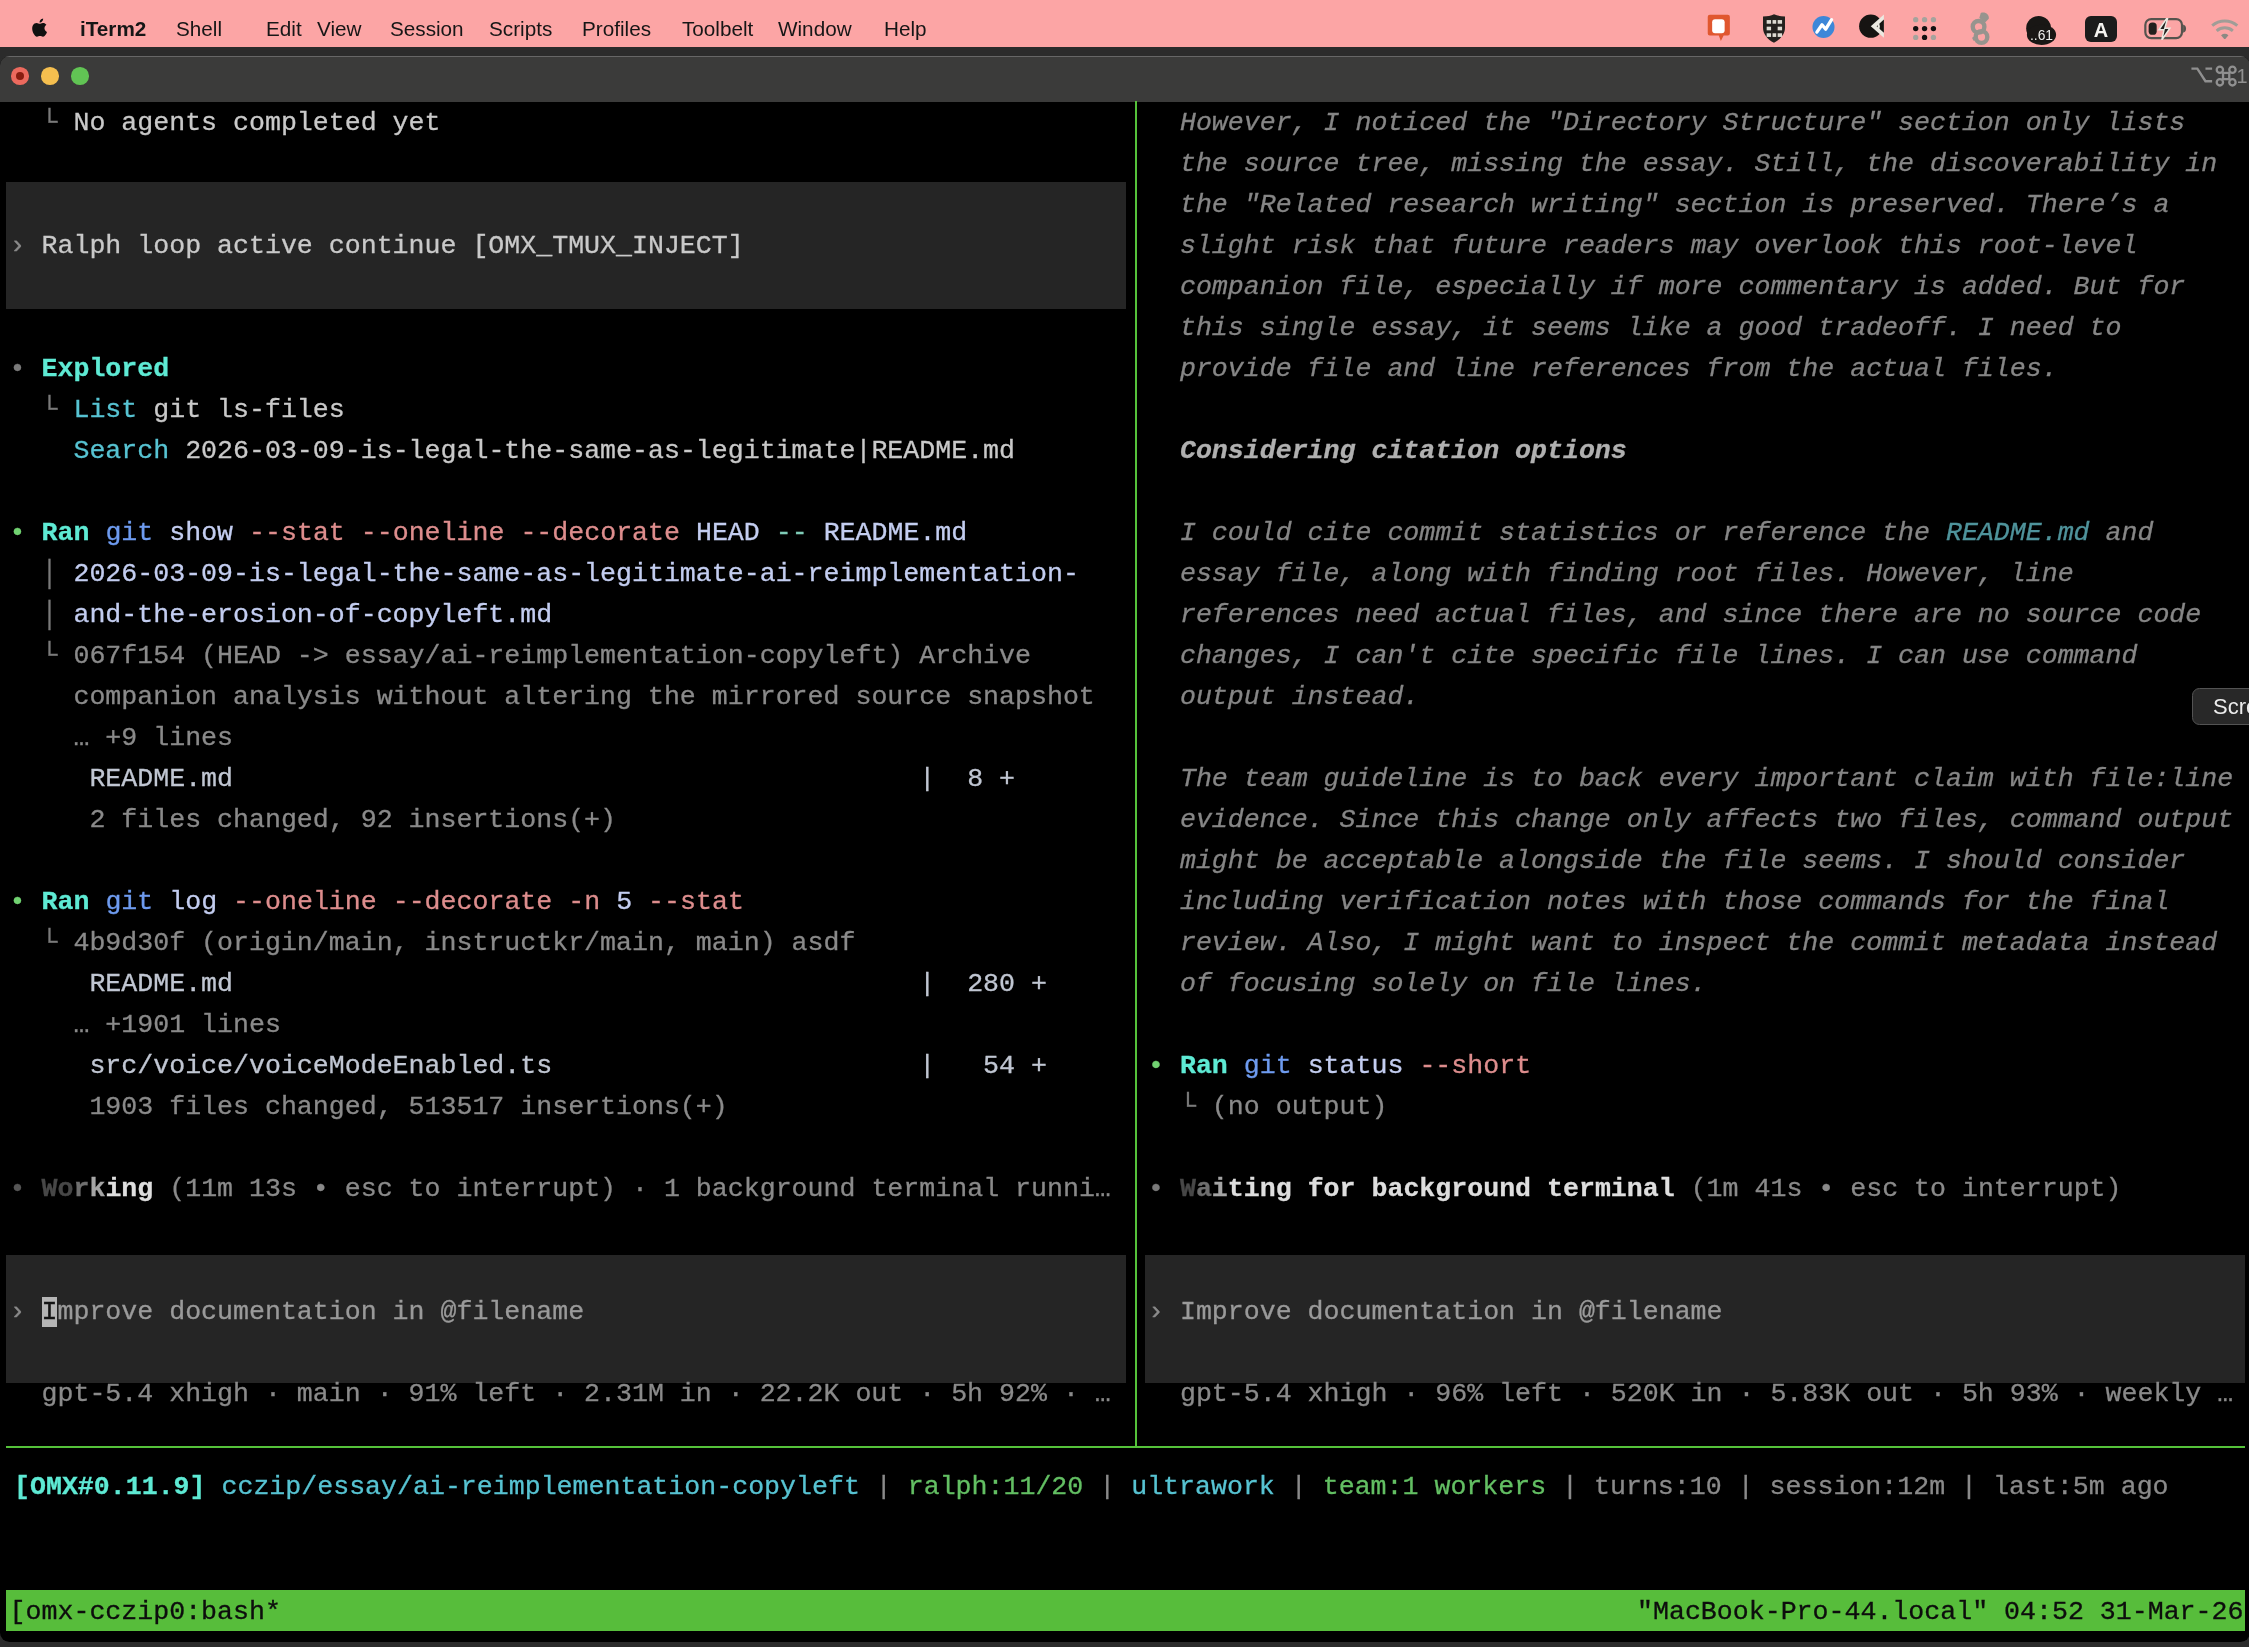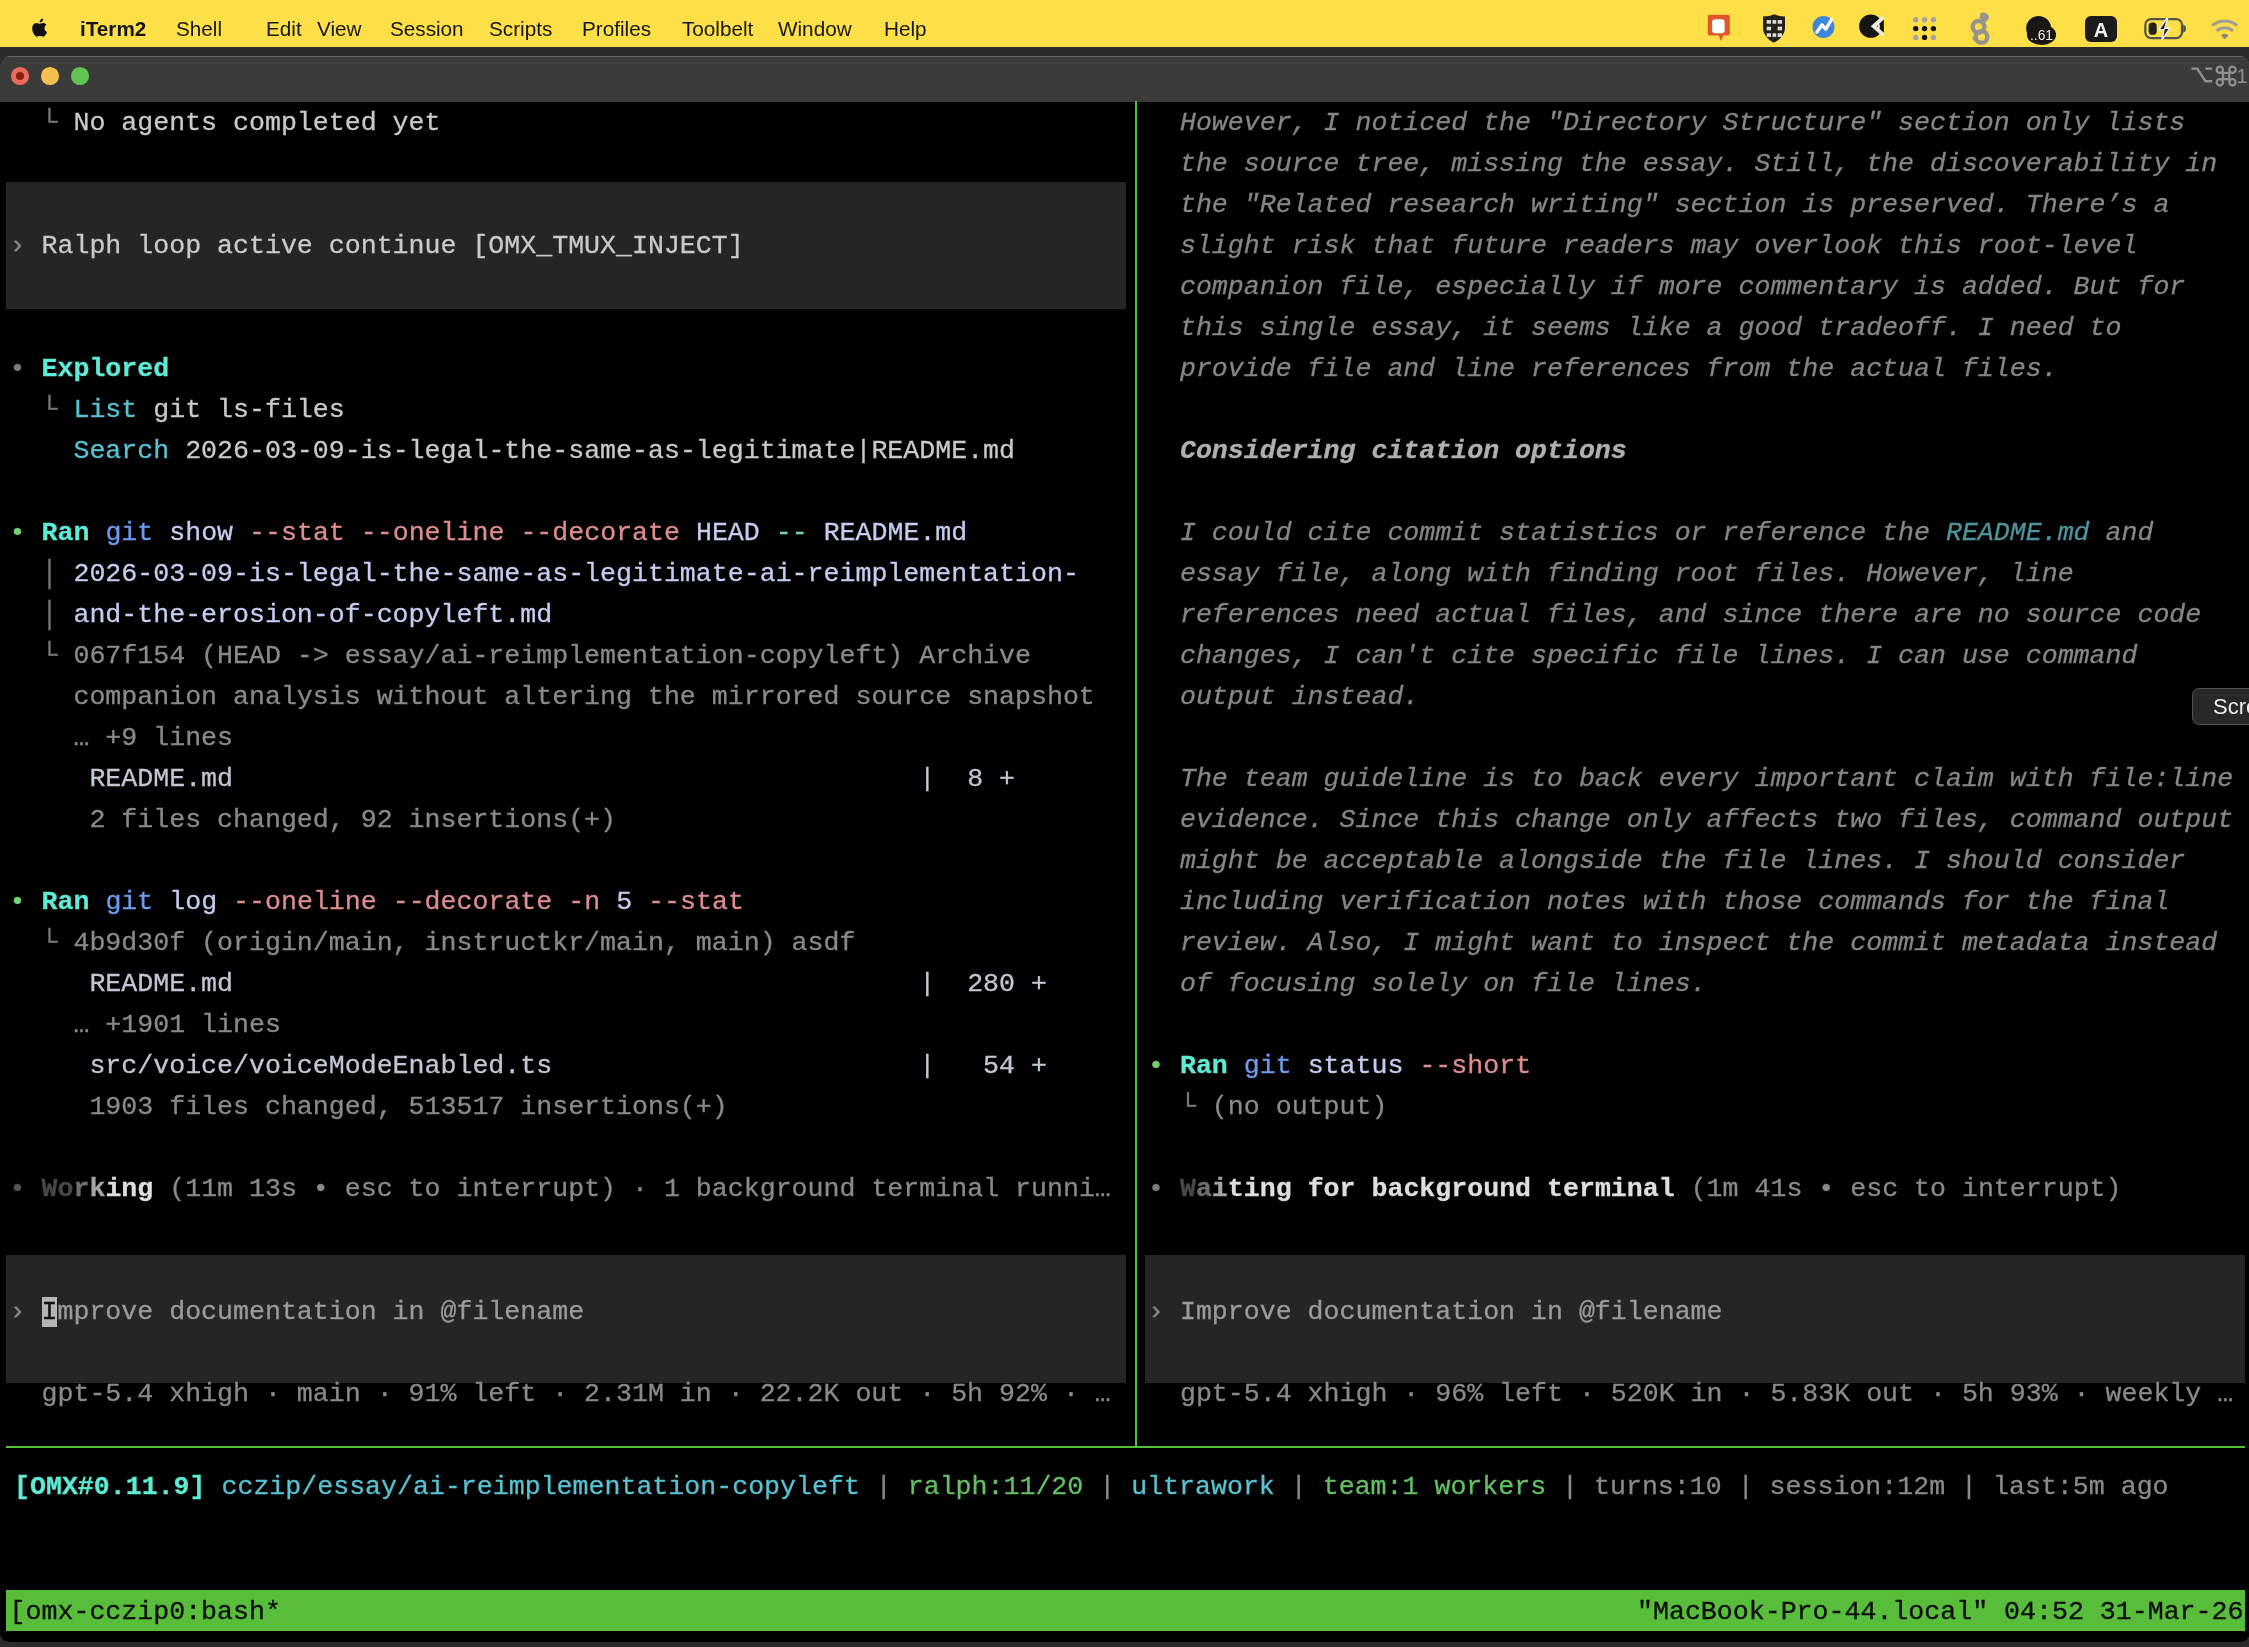--- a/index.html
+++ b/index.html
@@ -1,16 +1,16 @@
 <!DOCTYPE html>
 <html style="font-size:11.8px"><head><meta charset="utf-8">
 <style>
 html,body{margin:0;padding:0;width:2250px;height:1648px;overflow:hidden}
 body{background:#2b2b2b;position:relative;font-family:"Liberation Sans",sans-serif}
-.menubar{position:absolute;left:0;top:0;width:2250px;height:47px;background:#fde047}
+.menubar{position:absolute;left:0;top:0;width:2250px;height:47px;background:#fca5a5}
 .mi{position:absolute;top:0;height:55px;line-height:58px;font-size:20.7px;color:#161616}
 .mb{font-weight:bold}
 .win{position:absolute;left:0;top:56px;width:2250px;height:1586px;background:#000;border-radius:9.6px;overflow:hidden}
 .tbar{position:absolute;left:0;top:0;width:2250px;height:45px;background:#3b3b3a;border-top:0.7px solid #666}
 .tl{position:absolute;top:11px;width:17.7px;height:17.7px;border-radius:50%}
 .title{position:absolute;left:0;top:0;width:2250px;height:45px;text-align:center;line-height:45px;font-size:21.4px;font-weight:bold;color:#b3b3b3}
 .term{position:absolute;top:47px;margin:0;font-family:"Liberation Mono",monospace;font-size:26.6px;line-height:41px;color:#c9c9c9;white-space:pre;-webkit-text-stroke:0.3px currentColor}
 .box{position:absolute;background:#252525}
 .w{color:#5eead4;font-weight:bold}
 .g{color:#8a8a8a}
@@ -184,21 +184,21 @@
 <span class="ith">  Considering citation options</span>
 
 <span class="it">  I could cite commit statistics or reference the </span><span class="itt">README.md</span><span class="it"> and</span>
 <span class="it">  essay file, along with finding root files. However, line</span>
 <span class="it">  references need actual files, and since there are no source code</span>
 <span class="it">  changes, I can't cite specific file lines. I can use command</span>
 <span class="it">  output instead.</span>
 
 <span class="it">  The team guideline is to back every important claim with file:line</span>
 <span class="it">  evidence. Since this change only affects two files, command output</span>
-<span class="it">  might be acceptable alongside the file lines. I should consider</span>
+<span class="it">  might be acceptable alongside the file seems. I should consider</span>
 <span class="it">  including verification notes with those commands for the final</span>
 <span class="it">  review. Also, I might want to inspect the commit metadata instead</span>
 <span class="it">  of focusing solely on file lines.</span>
 
 <span class="gb">• </span><span class="w">Ran</span> <span class="bl">git</span> <span class="lv">status</span> <span class="sa">--short</span>
 <span class="gd">  └ </span><span class="g">(no output)</span>
 
 <span class="gd">• </span><span class="dk">W</span><span class="d2">a</span><span class="d3">i</span><span class="bw">t</span><span class="bw">ing for background terminal</span><span class="g"> (1m 41s • esc to interrupt)</span>
 
 

